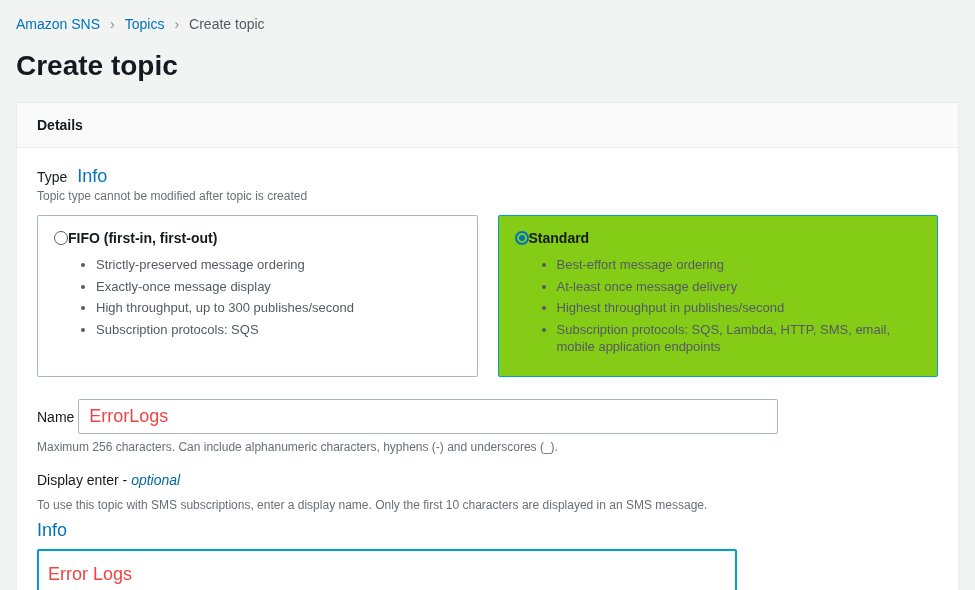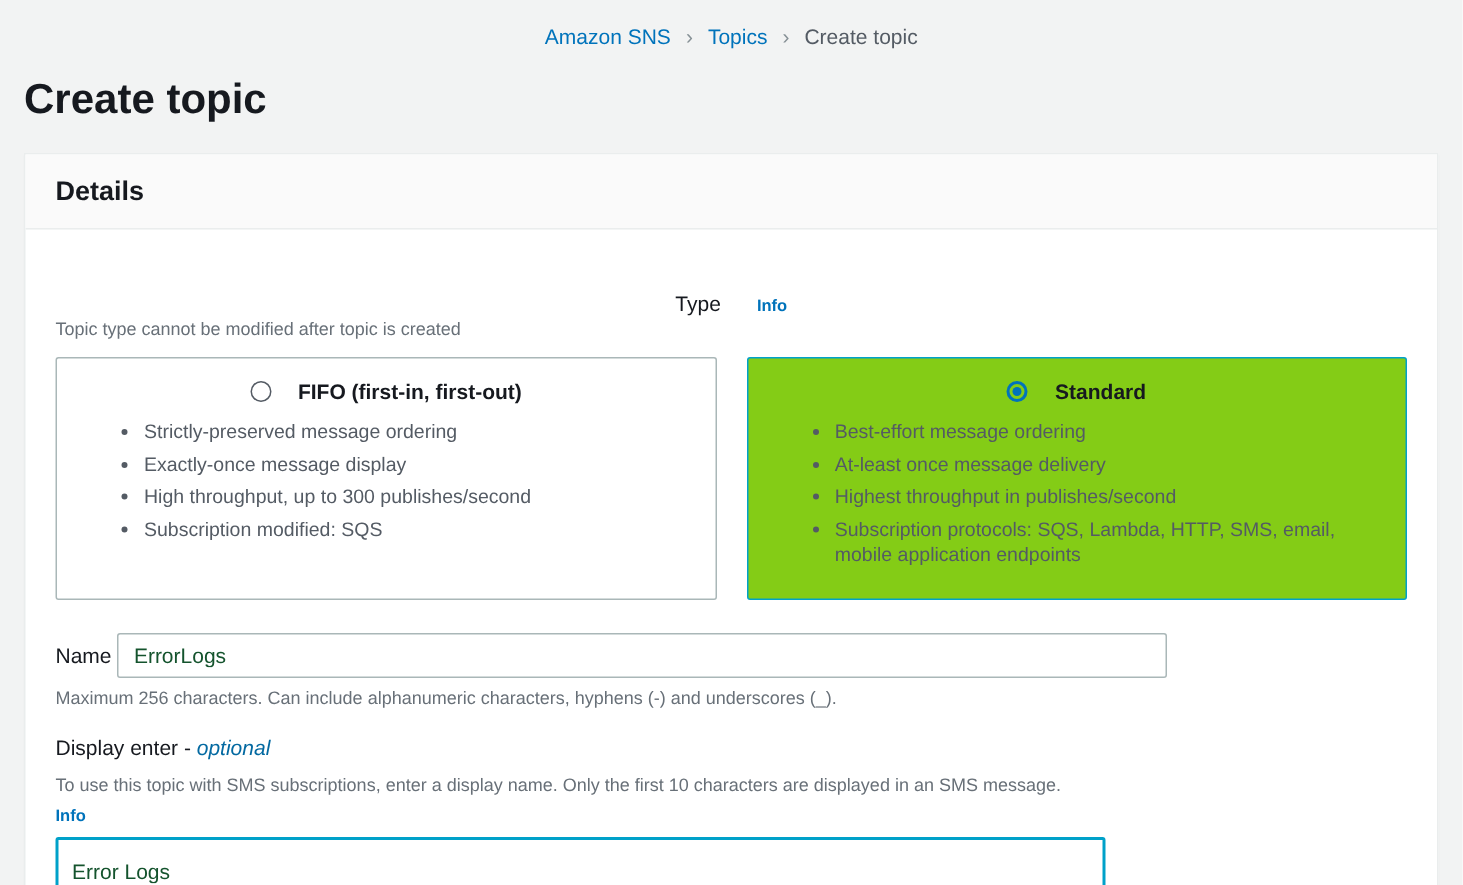--- a/index.html
+++ b/index.html
@@ -1,15 +1,15 @@
 <!DOCTYPE html>
 <html><head>
   <meta charset="utf-8">
   <style>
-    * { box-sizing: border-box; margin: 0; padding: 0; justify-content: center; }
+    * { box-sizing: border-box; margin: 0; padding: 0; }
     body {
       font-family: "Amazon Ember", "Helvetica Neue", Arial, sans-serif;
       background: #f2f3f3;
       color: #16191f;
       padding: 16px 16px 24px;
       font-size: 14px;
     }
     .breadcrumb {
       display: flex;
       align-items: center;
@@ -28,36 +28,35 @@
     .panel {
       background: #fff;
       border: 1px solid #eaeded;
       box-shadow: 0 1px 1px rgba(0,0,0,0.04);
     }
     .panel-header {
       background: #fafafa;
       border-bottom: 1px solid #eaeded;
       padding: 14px 20px;
     }
-    .panel-header h2 { font-size: 18px; font-weight: 700; }
+    .panel-header h2 { font-size: 14px; font-weight: 700; }
     .panel-body { padding: 18px 20px 10px; }
 
     .field-label-row {
       display: flex;
       align-items: baseline;
-      gap: 24px;
+      gap: 10px;
       margin-bottom: 2px;
-      margin-top: 23px;
     }
     .field-label {
       font-size: 14px;
       font-weight: 400;
       color: #16191f;
     }
-    .info-link { color: #0073bb; font-size: 11px; font-weight: 700; cursor: pointer; }
+    .info-link { color: #0073bb; font-size: 18px; font-weight: 400; cursor: pointer; }
     .hint { color: #687078; font-size: 12px; margin-top: 2px; }
 
     .type-options {
       display: flex;
       gap: 20px;
       margin-top: 12px;
       margin-bottom: 22px;
     }
     .type-card {
       flex: 1;
@@ -67,21 +66,21 @@
       cursor: pointer;
       background: #fff;
     }
     .type-card.selected {
       border: 1px solid #00a1c9;
       background: #84cc16;
     }
     .type-card-header {
       display: flex;
       align-items: center;
-      gap: 18px;
+      gap: 0;
       margin-bottom: 10px;
     }
     .radio-outer {
       width: 14px; height: 14px;
       border: 1px solid #545b64;
       border-radius: 50%;
       display: flex; align-items: center; justify-content: center;
       flex-shrink: 0;
     }
     .type-card.selected .radio-outer { border: 2px solid #0073bb; }
@@ -99,24 +98,24 @@
     }
     .type-bullets li { margin-bottom: 4px; line-height: 1.35; }
 
     .form-group { margin-bottom: 18px; }
     .form-group .field-label { font-weight: 400; font-size: 14px; margin-bottom: 6px; display: inline-block; }
     .optional { font-style: italic; color: #0369a1; font-weight: 400; }
     .text-input {
       width: 100%;
       max-width: 700px;
       padding: 6px 10px;
-      font-size: 14px;
+      font-size: 18px;
       border: 1px solid #aab7b8;
       border-radius: 2px;
-      color: #14532d;
+      color: #ef4444;
       font-family: inherit;
     }
     .text-input:focus, .text-input.focused {
       outline: none;
       border: 2px solid #00a1c9;
       padding: 13px 9px;
     }
     .below-hint { color: #687078; font-size: 12px; margin-top: 6px; }
     .display-hint-row { display: flex; align-items: baseline; gap: 8px; margin: 2px 0 8px; flex-direction: column; }
   </style>
@@ -148,21 +147,21 @@
     <div class="type-options">
       <div class="type-card">
         <div class="type-card-header">
           <span class="radio-outer"></span>
           <span class="type-title">FIFO (first-in, first-out)</span>
         </div>
         <ul class="type-bullets">
           <li>Strictly-preserved message ordering</li>
           <li>Exactly-once message display</li>
           <li>High throughput, up to 300 publishes/second</li>
-          <li>Subscription modified: SQS</li>
+          <li>Subscription protocols: SQS</li>
         </ul>
       </div>
 
       <div class="type-card selected">
         <div class="type-card-header">
           <span class="radio-outer">
               <span class="radio-inner"></span>
             </span>
           <span class="type-title">Standard</span>
         </div>

